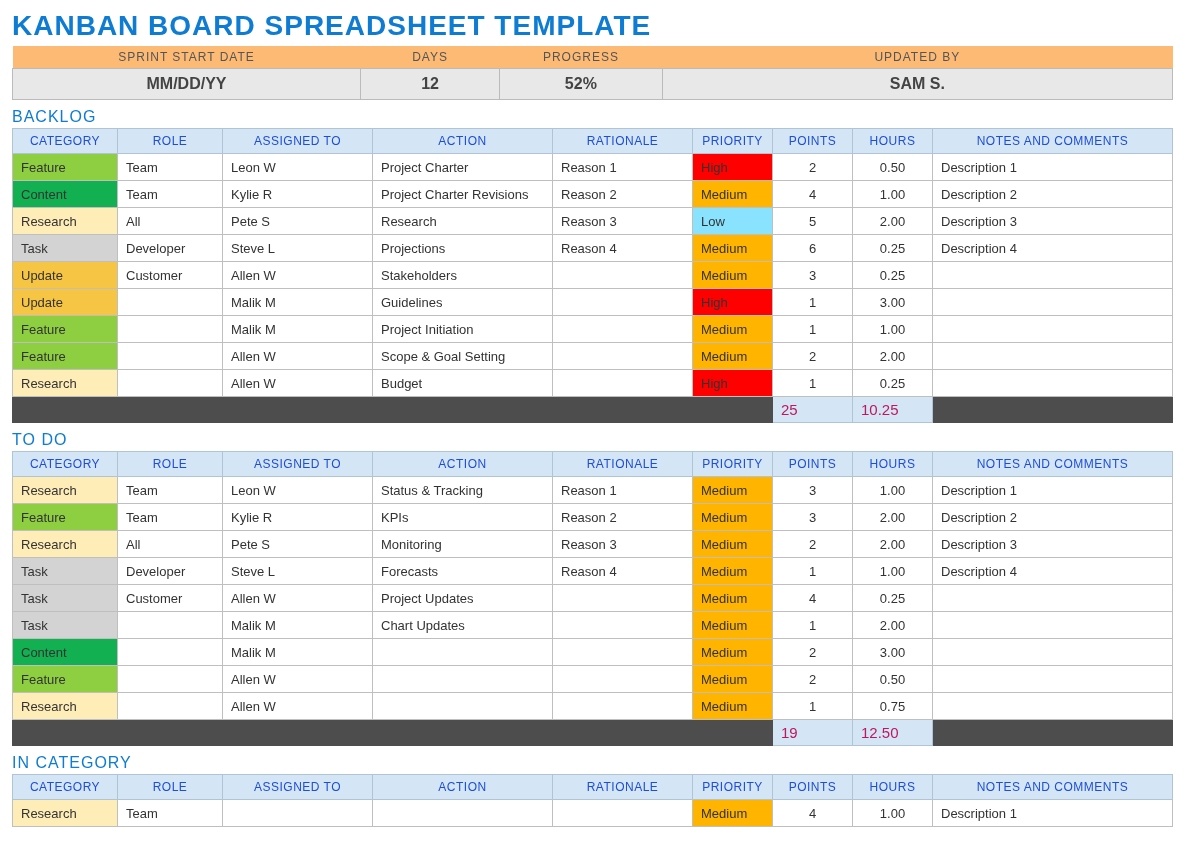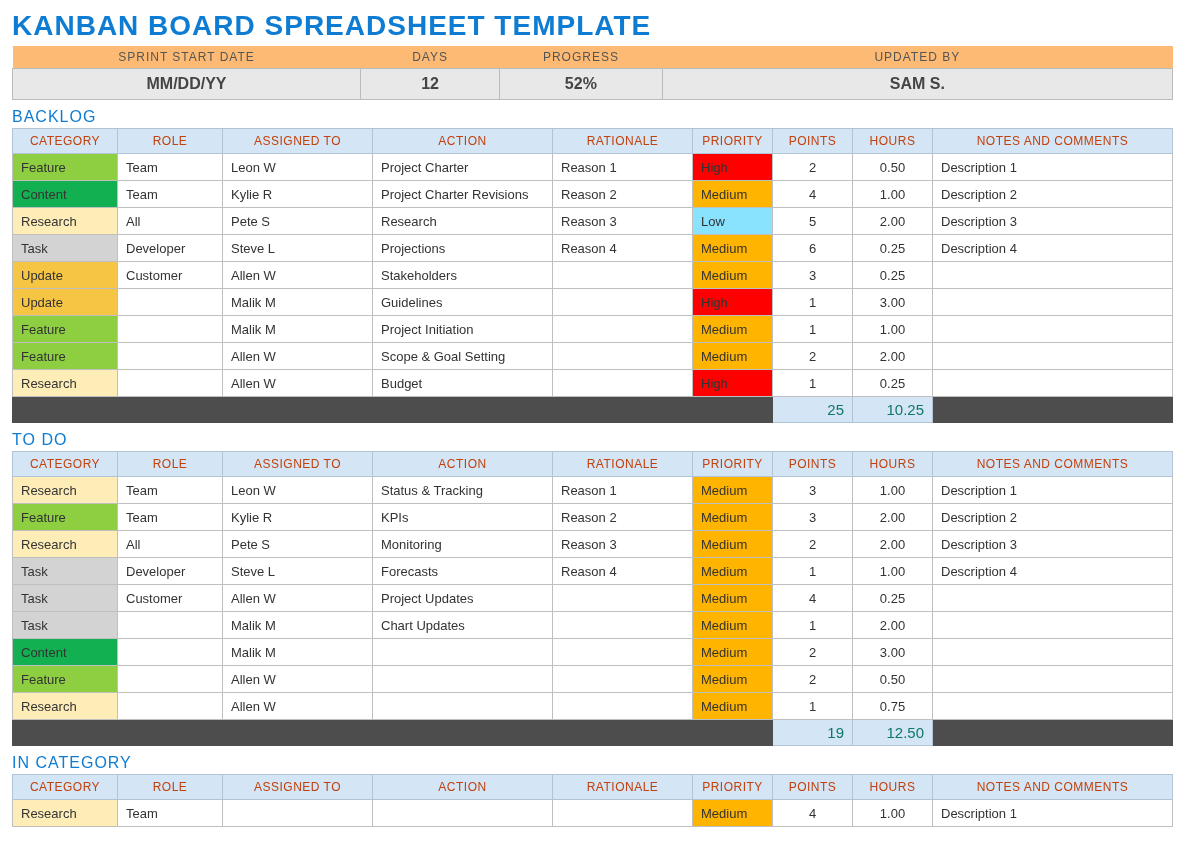--- a/index.html
+++ b/index.html
@@ -40,21 +40,21 @@
     color: #0e7cd2;
     font-size: 16px;
     font-weight: 400;
     letter-spacing: 1px;
     margin-top: 8px;
     margin-bottom: 2px;
   }
   table.grid { width: 100%; border-collapse: collapse; table-layout: fixed; }
   table.grid th {
     background: #d4e5f5;
-    color: #c2410c;
+    color: #1d4ed8;
     font-weight: 400;
     font-size: 12px;
     padding: 5px 6px;
     border: 1px solid #b0c4d6;
     text-align: center;
     letter-spacing: 0.5px;
   }
   table.grid td {
     border: 1px solid #bfbfbf;
     font-size: 13px;
@@ -87,22 +87,22 @@
   .pri-Low    { background: #89e3ff !important; color: #000; }
 
   tr.totals td {
     background: #4d4d4d;
     border: 1px solid #4d4d4d;
     height: 22px;
   }
   tr.totals td.tot-val {
     background: #d4e5f5;
     border: 1px solid #b0c4d6;
-    color: #0f766e;
-    text-align: right;
+    color: #be185d;
+    text-align: left;
     font-size: 15px;
   }
 </style>
 </head>
 <body>
 
 <h1 class="page-title">KANBAN BOARD SPREADSHEET TEMPLATE</h1>
 
 <table class="meta-table">
   <colgroup>

